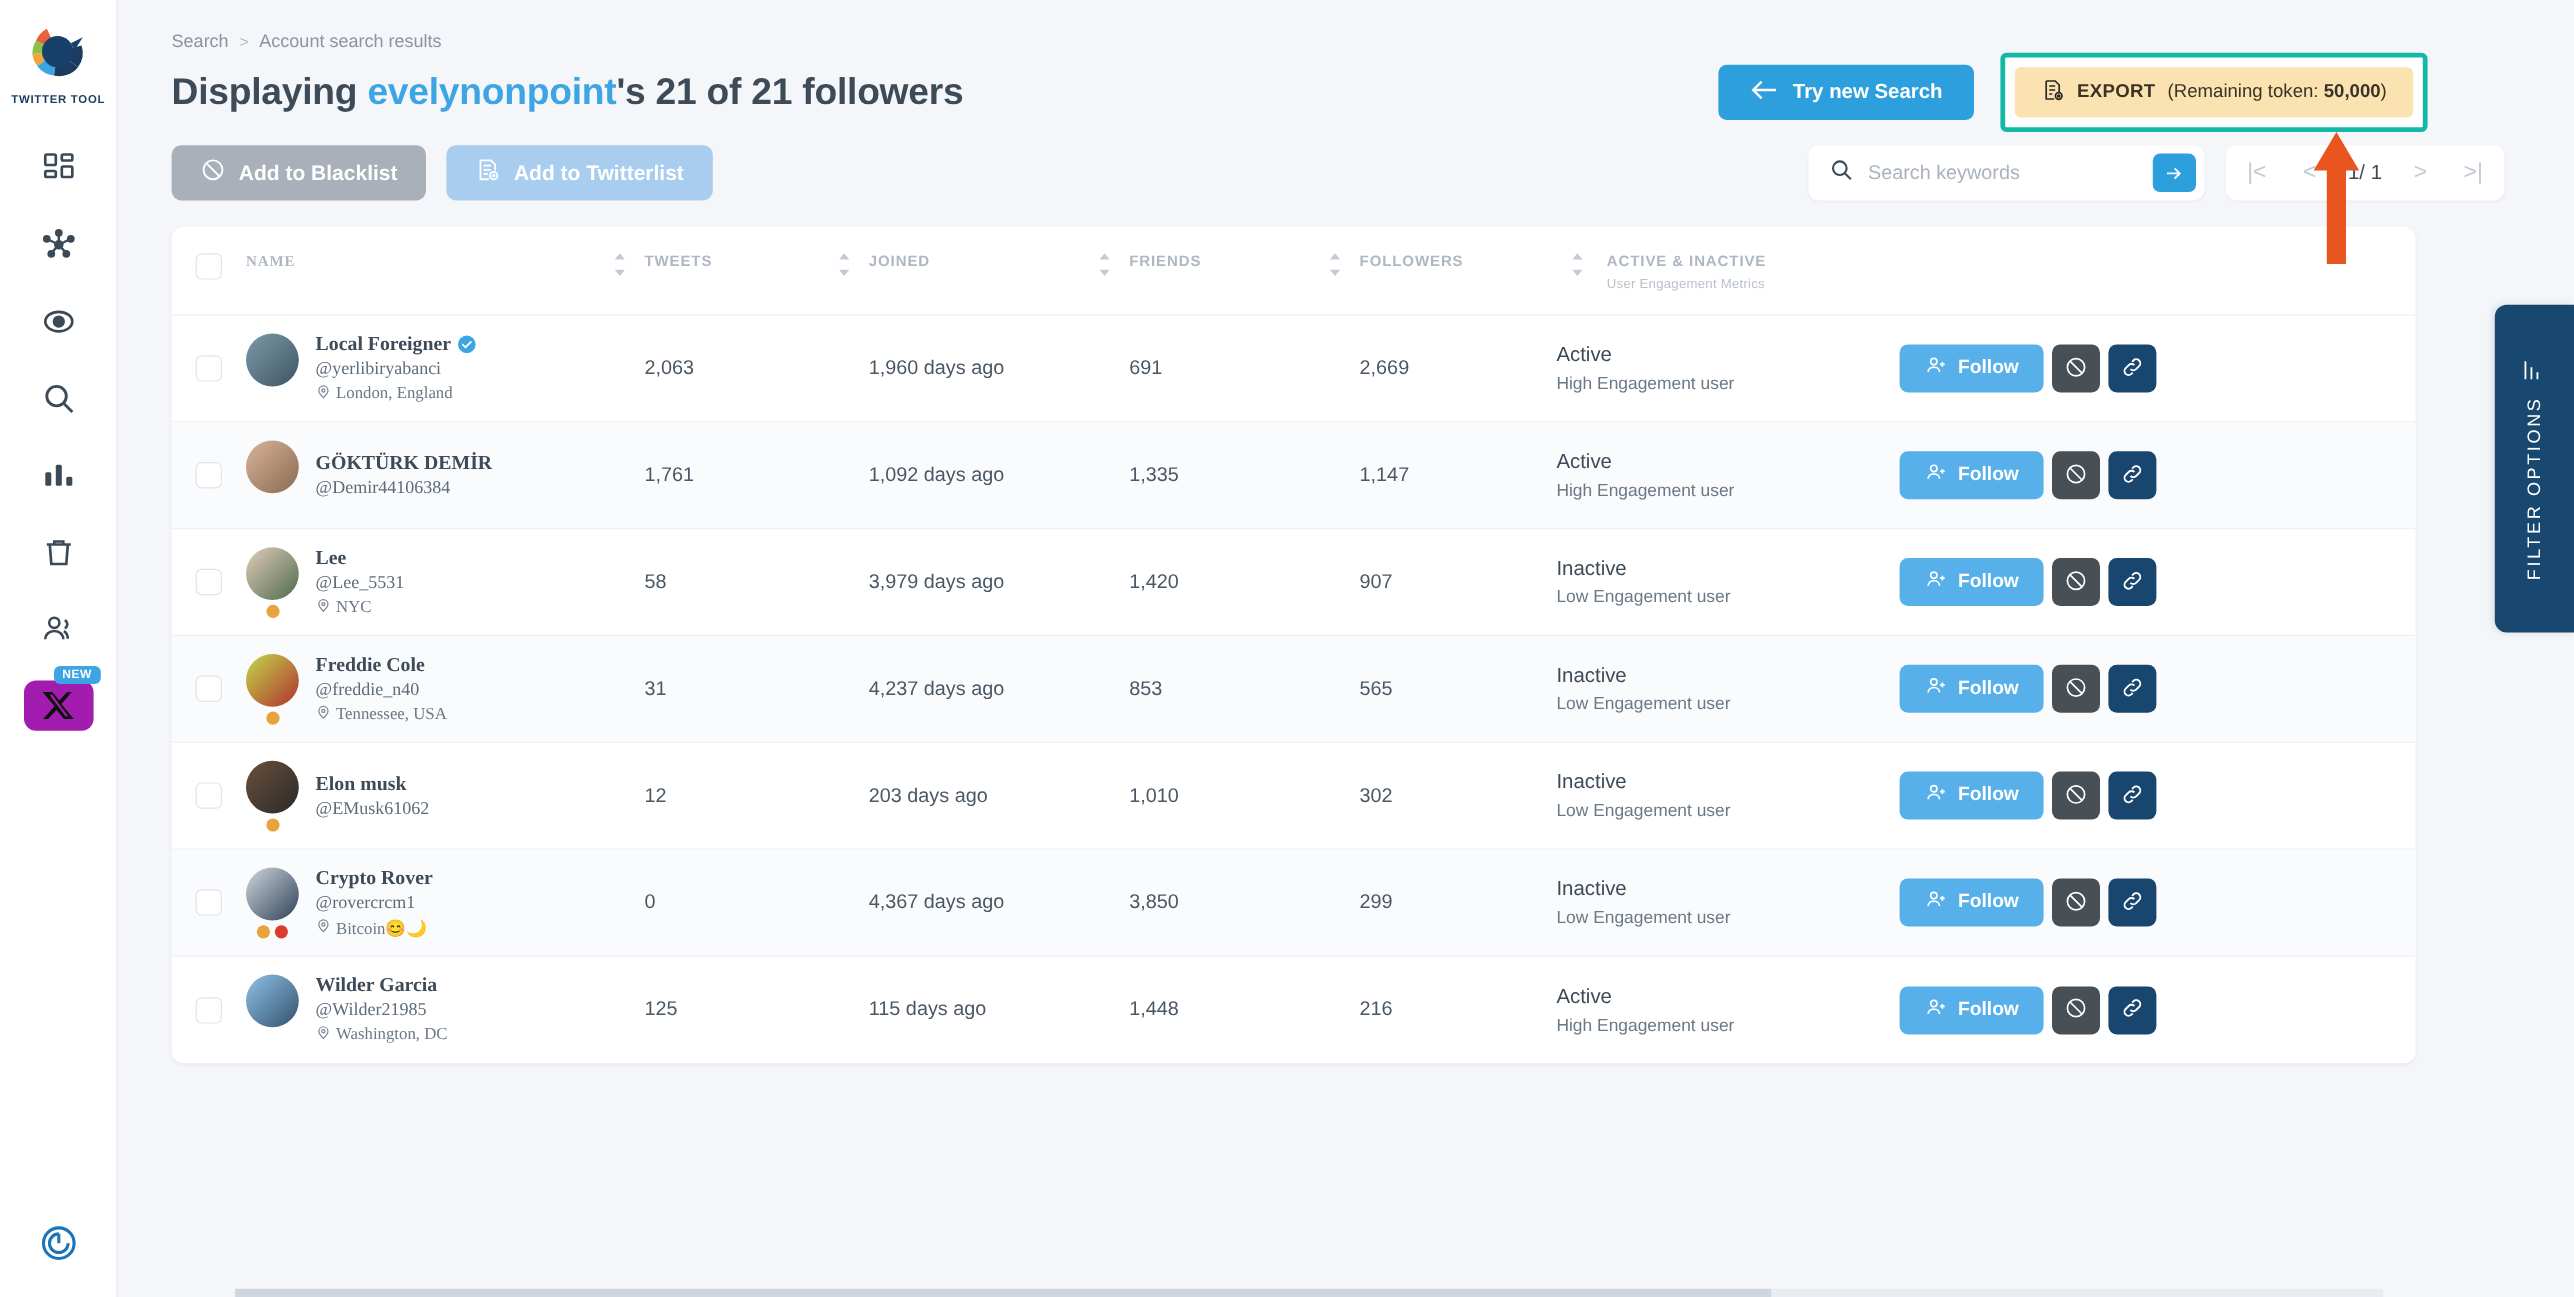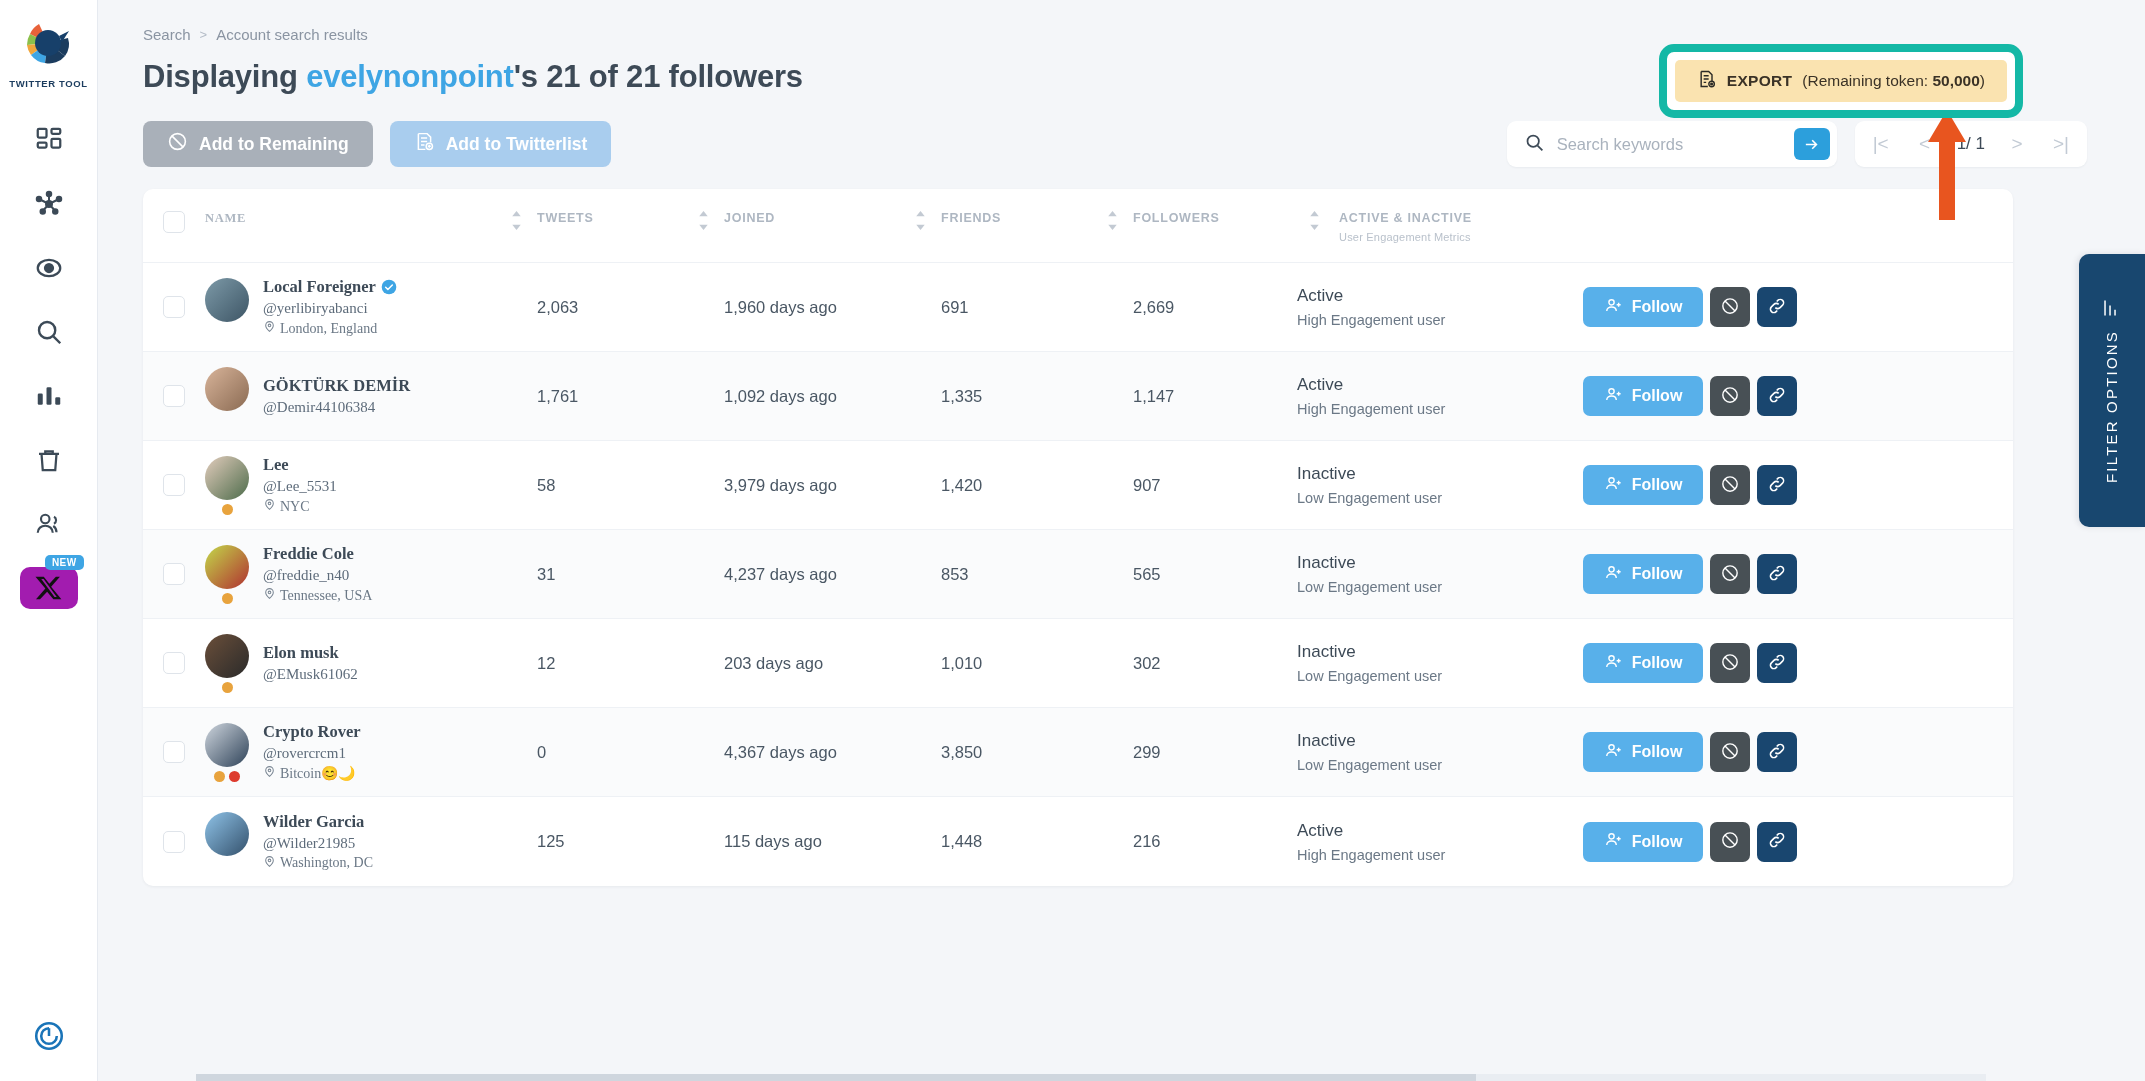--- a/index.html
+++ b/index.html
@@ -55,22 +55,22 @@
     position: absolute; top: 44px; right: 122px;
     display: flex; align-items: center; gap: 0;
   }
   .btn-try-search {
     background: #2c9fdc; color: #ffffff; border: none; border-radius: 7px;
     height: 46px; padding: 0 26px; font-size: 17px; font-weight: 600;
     display: flex; align-items: center; gap: 12px; cursor: pointer;
     white-space: nowrap;
   }
   .export-highlight {
-    border: 8px solid #14b8a6; border-radius: 15px; padding: 8px;
-    margin-left: 6px; background: #ffffff;
+    border: 4px solid #14b8a6; border-radius: 5px; padding: 8px;
+    margin-left: 22px; background: #ffffff;
   }
   .btn-export {
     background: #fae3b0; border: none; border-radius: 5px; height: 42px;
     padding: 0 22px; display: flex; align-items: center; gap: 10px;
     font-size: 15.5px; color: #3a3226; cursor: pointer; white-space: nowrap;
   }
   .btn-export .ex-label { font-weight: 800; letter-spacing: .3px; }
   .btn-export .ex-token { font-weight: 400; }
   .btn-export .ex-token b { font-weight: 800; }
 
@@ -317,21 +317,21 @@
 
       <div class="action-bar">
         <div class="left-actions">
           <button class="btn-blacklist">
             <span>
               <svg width="21" height="21" viewBox="0 0 24 24" fill="none" stroke="#fff" stroke-width="1.8">
                 <circle cx="12" cy="12" r="9"></circle>
                   <path d="M5.6 5.6l12.8 12.8"></path>
               </svg>
             </span>
-            <span>Add to Remaining</span>
+            <span>Add to Blacklist</span>
           </button>
           <button class="btn-twitterlist">
             <span>
               <svg width="21" height="21" viewBox="0 0 24 24" fill="none" stroke="#fff" stroke-width="1.7">
                 <path d="M5 3h10l4 4v6"></path>
                   <path d="M5 3v18h8"></path>
                   <path d="M8 8h7M8 12h7M8 16h4"></path>
                 <circle cx="17.5" cy="17.5" r="3.6"></circle>
                   <path d="M17.5 15.8v3.4M15.8 17.5h3.4"></path>
               </svg>
@@ -848,20 +848,28 @@
         </span>
       </div>
     </div>
 
     <div class="hscroll">
       <div class="thumb"></div>
     </div>
   </main>
 
   <div class="topbar-actions">
+    <button class="btn-try-search">
+      <span>
+        <svg width="24" height="18" viewBox="0 0 24 18" fill="none" stroke="#fff" stroke-width="2">
+          <path d="M22 9H3M10 2L3 9l7 7"></path>
+        </svg>
+      </span>
+      <span>Try new Search</span>
+    </button>
     <div class="export-highlight">
       <button class="btn-export">
         <span>
           <svg width="20" height="20" viewBox="0 0 24 24" fill="none" stroke="#2b2a25" stroke-width="1.7">
             <path d="M5 3h9l4 4v8"></path>
               <path d="M5 3v18h8"></path>
               <path d="M8 8h6M8 12h6M8 16h3"></path>
             <circle cx="17.5" cy="18" r="3.3"></circle>
               <circle cx="17.5" cy="18" r="1" fill="#2b2a25"></circle>
           </svg>

